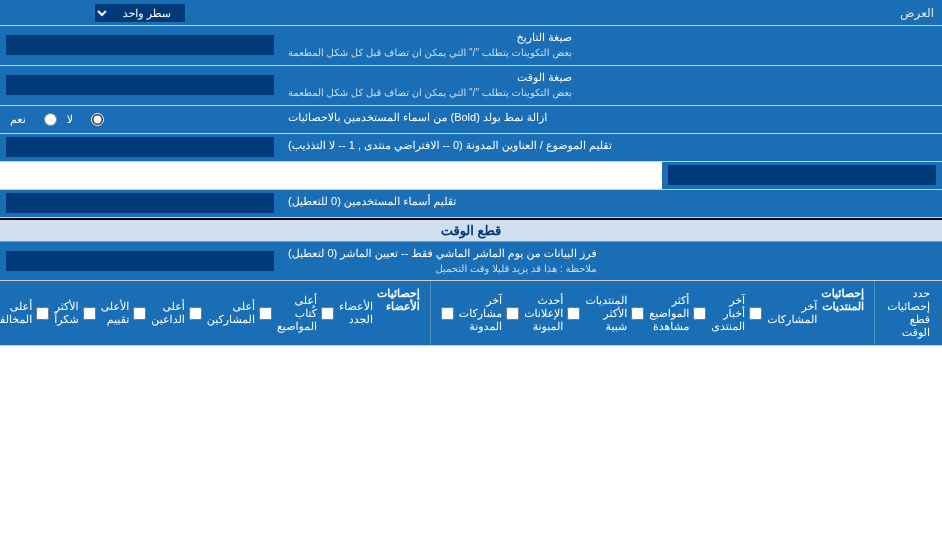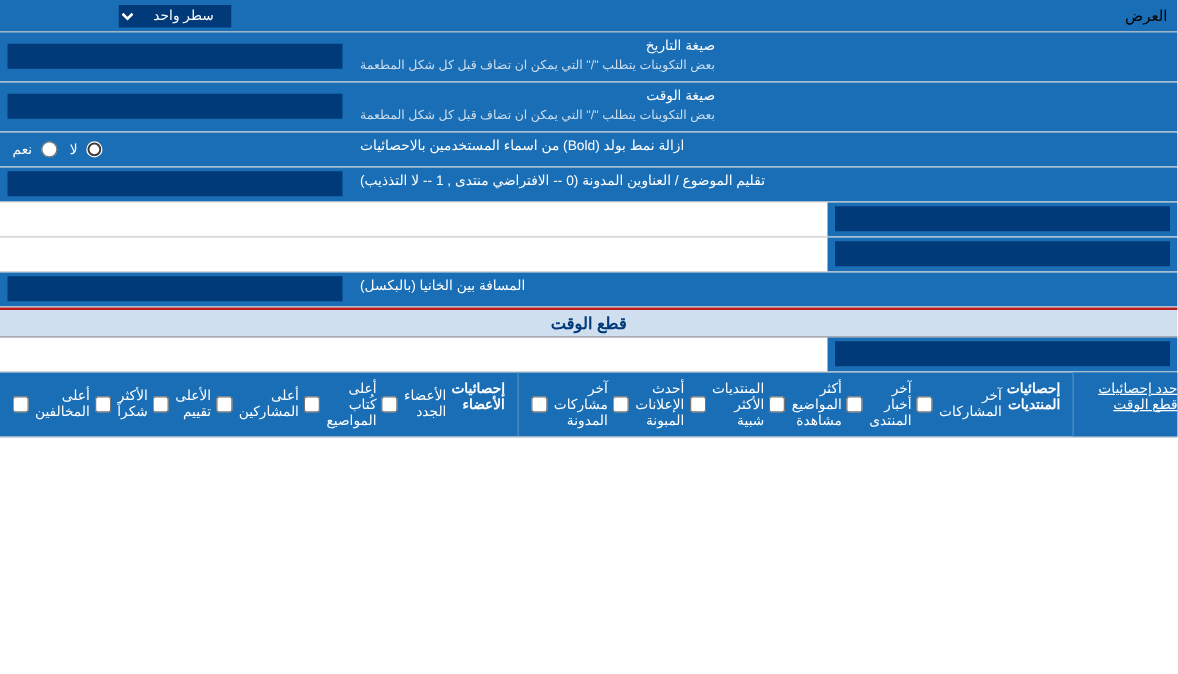--- a/index.html
+++ b/index.html
@@ -56,33 +56,33 @@
       align-items: center;
       justify-content: flex-end;
       padding: 3px 10px;
       gap: 10px;
     }
     .radio-cell label {
       color: #fff;
       font-size: 11px;
       display: flex;
       align-items: center;
-      gap: 7px;
+      gap: 18px;
       cursor: pointer;
     }
     .radio-cell input[type="radio"] {
       accent-color: #fff;
     }
     
     .section-header {
       display: flex;
       width: 100%;
       background: #d0dff0;
       border-bottom: 1px solid #999;
-      border-top: 2px solid #b91c1c;
+      border-top: 2px solid #000000;
       min-height: 24px;
     }
     .section-header-cell {
       flex: 1;
       color: #003a78;
       font-weight: bold;
       font-size: 13px;
       padding: 3px 8px;
       display: flex;
       align-items: center;
@@ -120,41 +120,40 @@
       color: #fff;
       font-size: 11px;
     }
     .checkbox-item input[type="checkbox"] {
       accent-color: #fff;
     }
     .stats-label-cell {
       width: 200px;
       background: #1a6eb5;
       color: #fff;
-      padding: 6px 0;
+      padding: 6px 12px;
       display: flex;
       align-items: flex-start;
       justify-content: flex-end;
       text-align: right;
       font-size: 11px;
       border-left: 1px solid #5090c0;
-      text-decoration: underline;
     }
     
     .top-row {
       display: flex;
       width: 100%;
       background: #1a6eb5;
       min-height: 26px;
       border-bottom: 1px solid #ccc;
       align-items: center;
     }
     .top-label {
       flex: 1;
-      color: #000000;
+      color: #e5e5e5;
       font-size: 12px;
       padding: 3px 8px;
       text-align: right;
     }
     .top-input {
       width: 280px;
       display: flex;
       align-items: center;
       justify-content: center;
       padding: 3px 6px;
@@ -227,37 +226,35 @@
     </div>
   </div>
 
   <div class="row">
     <div class="input-cell">
       <input type="text" style="">
     </div>
   </div>
 
   <div class="row">
-    <div class="input-cell">
-      <input type="text" style="">
-    </div>
-  </div>
-
-  <div class="row">
-    <div class="label-cell">المسافة بين الخانيا (بالبكسل)</div>
-    <div class="input-cell">
-      <input type="text" style="">
-    </div>
-  </div>
+    <div class="label-cell">تقليم أسماء المستخدمين (0 للتعطيل)</div>
+    <div class="input-cell">
+      <input type="text" style="">
+    </div>
+  </div>
+
 
   <div class="section-header">
     <div class="section-header-cell">قطع الوقت</div>
   </div>
 
   <div class="row">
+    <div class="label-cell">
+      <span>فرز البيانات من يوم الماشر الماشي فقط -- تعيين الماشر (0 لتعطيل)<br><span class="note-text">ملاحظة : هذا قد يزيد قليلا وقت التحميل</span></span>
+    </div>
     <div class="input-cell">
       <input type="text" style="">
     </div>
   </div>
 
   <div class="checkbox-section">
 
     <div class="stats-label-cell">حدد إحصائيات قطع الوقت</div>
 
     <div class="checkbox-col">
@@ -296,20 +293,24 @@
       </div>
       <div class="checkbox-item">
         <span>أعلى كُتاب المواصيع</span>
         <input type="checkbox" style="">
       </div>
       <div class="checkbox-item">
         <span>أعلى المشاركين</span>
         <input type="checkbox" style="">
       </div>
       <div class="checkbox-item">
+        <span>أعلى الداعين</span>
+        <input type="checkbox" style="">
+      </div>
+      <div class="checkbox-item">
         <span>الأعلى تقييم</span>
         <input type="checkbox" style="">
       </div>
       <div class="checkbox-item">
         <span>الأكثر شكراً</span>
         <input type="checkbox" style="">
       </div>
       <div class="checkbox-item">
         <span>أعلى المخالفين</span>
         <input type="checkbox" style="">

